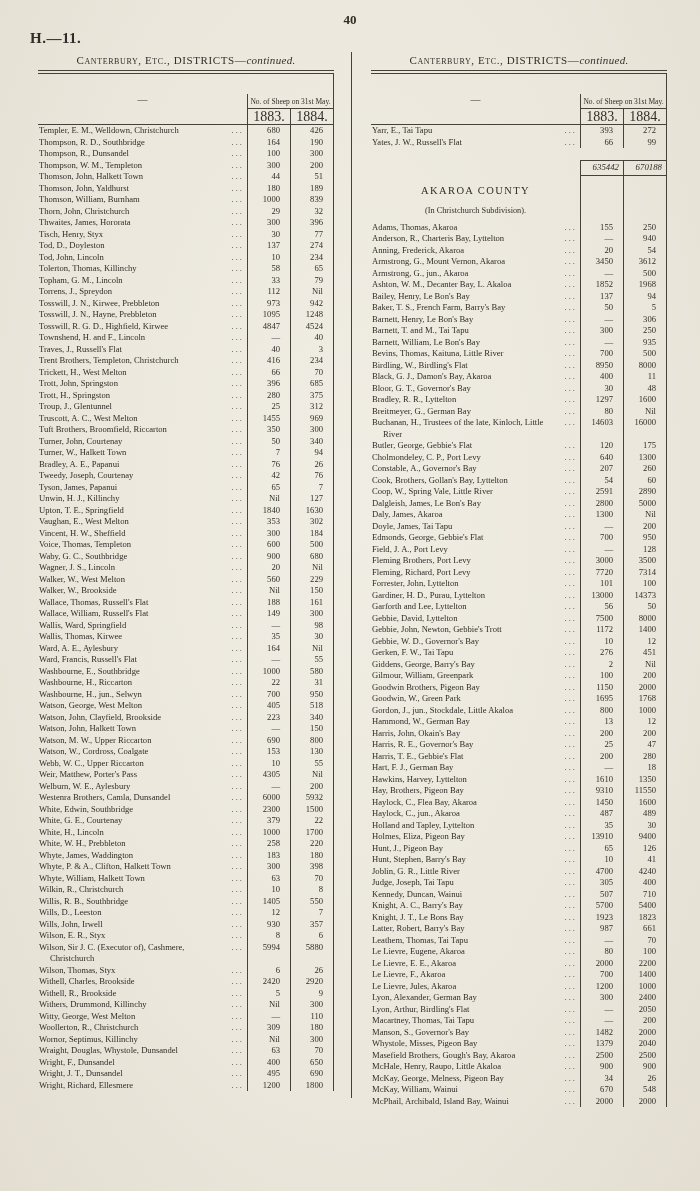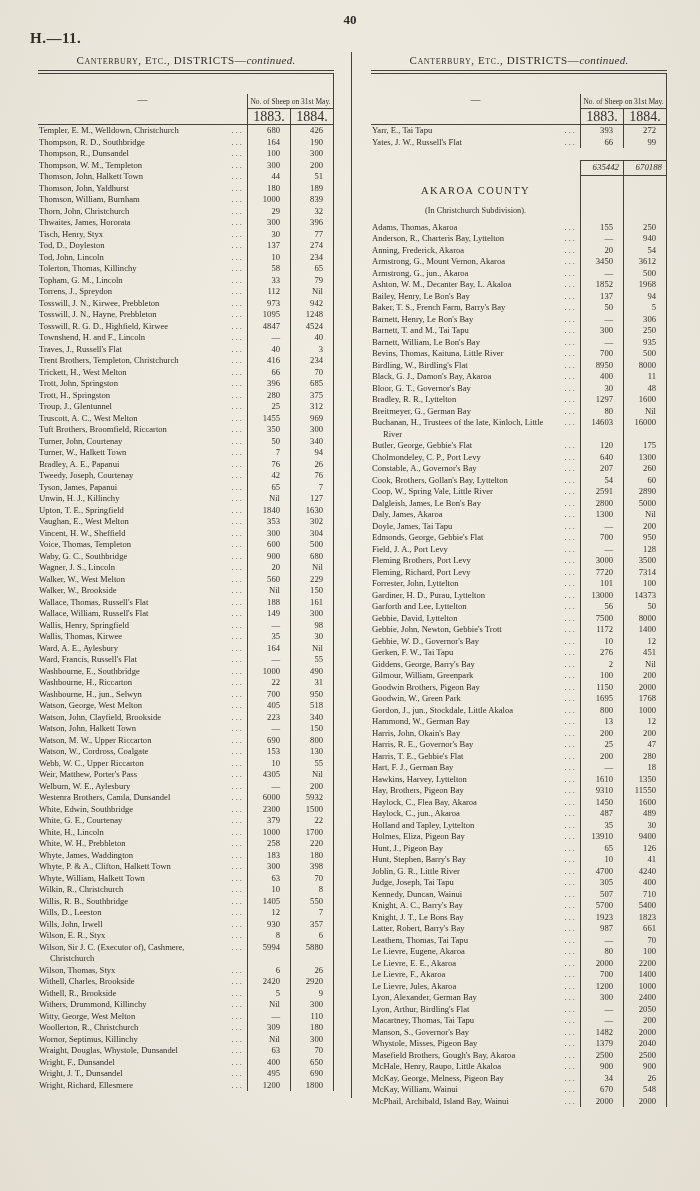--- a/index.html
+++ b/index.html
@@ -358,21 +358,21 @@
             </div>
             <div class="v">353</div>
             <div class="v">302</div>
           </div>
           <div class="row">
             <div class="nm">
               <span class="nm-text">Vincent, H. W., Sheffield</span>
               <span class="dots">...</span>
             </div>
             <div class="v">300</div>
-            <div class="v">304</div>
+            <div class="v">184</div>
           </div>
           <div class="row">
             <div class="nm">
               <span class="nm-text">Voice, Thomas, Templeton</span>
               <span class="dots">...</span>
             </div>
             <div class="v">600</div>
             <div class="v">500</div>
           </div>
           <div class="row">
@@ -418,21 +418,21 @@
           <div class="row">
             <div class="nm">
               <span class="nm-text">Wallace, William, Russell's Flat</span>
               <span class="dots">...</span>
             </div>
             <div class="v">149</div>
             <div class="v">300</div>
           </div>
           <div class="row">
             <div class="nm">
-              <span class="nm-text">Wallis, Henry, Springfield</span>
+              <span class="nm-text">Wallis, Ward, Springfield</span>
               <span class="dots">...</span>
             </div>
             <div class="v">—</div>
             <div class="v">98</div>
           </div>
           <div class="row">
             <div class="nm">
               <span class="nm-text">Wallis, Thomas, Kirwee</span>
               <span class="dots">...</span>
             </div>
@@ -454,21 +454,21 @@
             </div>
             <div class="v">—</div>
             <div class="v">55</div>
           </div>
           <div class="row">
             <div class="nm">
               <span class="nm-text">Washbourne, E., Southbridge</span>
               <span class="dots">...</span>
             </div>
             <div class="v">1000</div>
-            <div class="v">490</div>
+            <div class="v">580</div>
           </div>
           <div class="row">
             <div class="nm">
               <span class="nm-text">Washbourne, H., Riccarton</span>
               <span class="dots">...</span>
             </div>
             <div class="v">22</div>
             <div class="v">31</div>
           </div>
           <div class="row">

